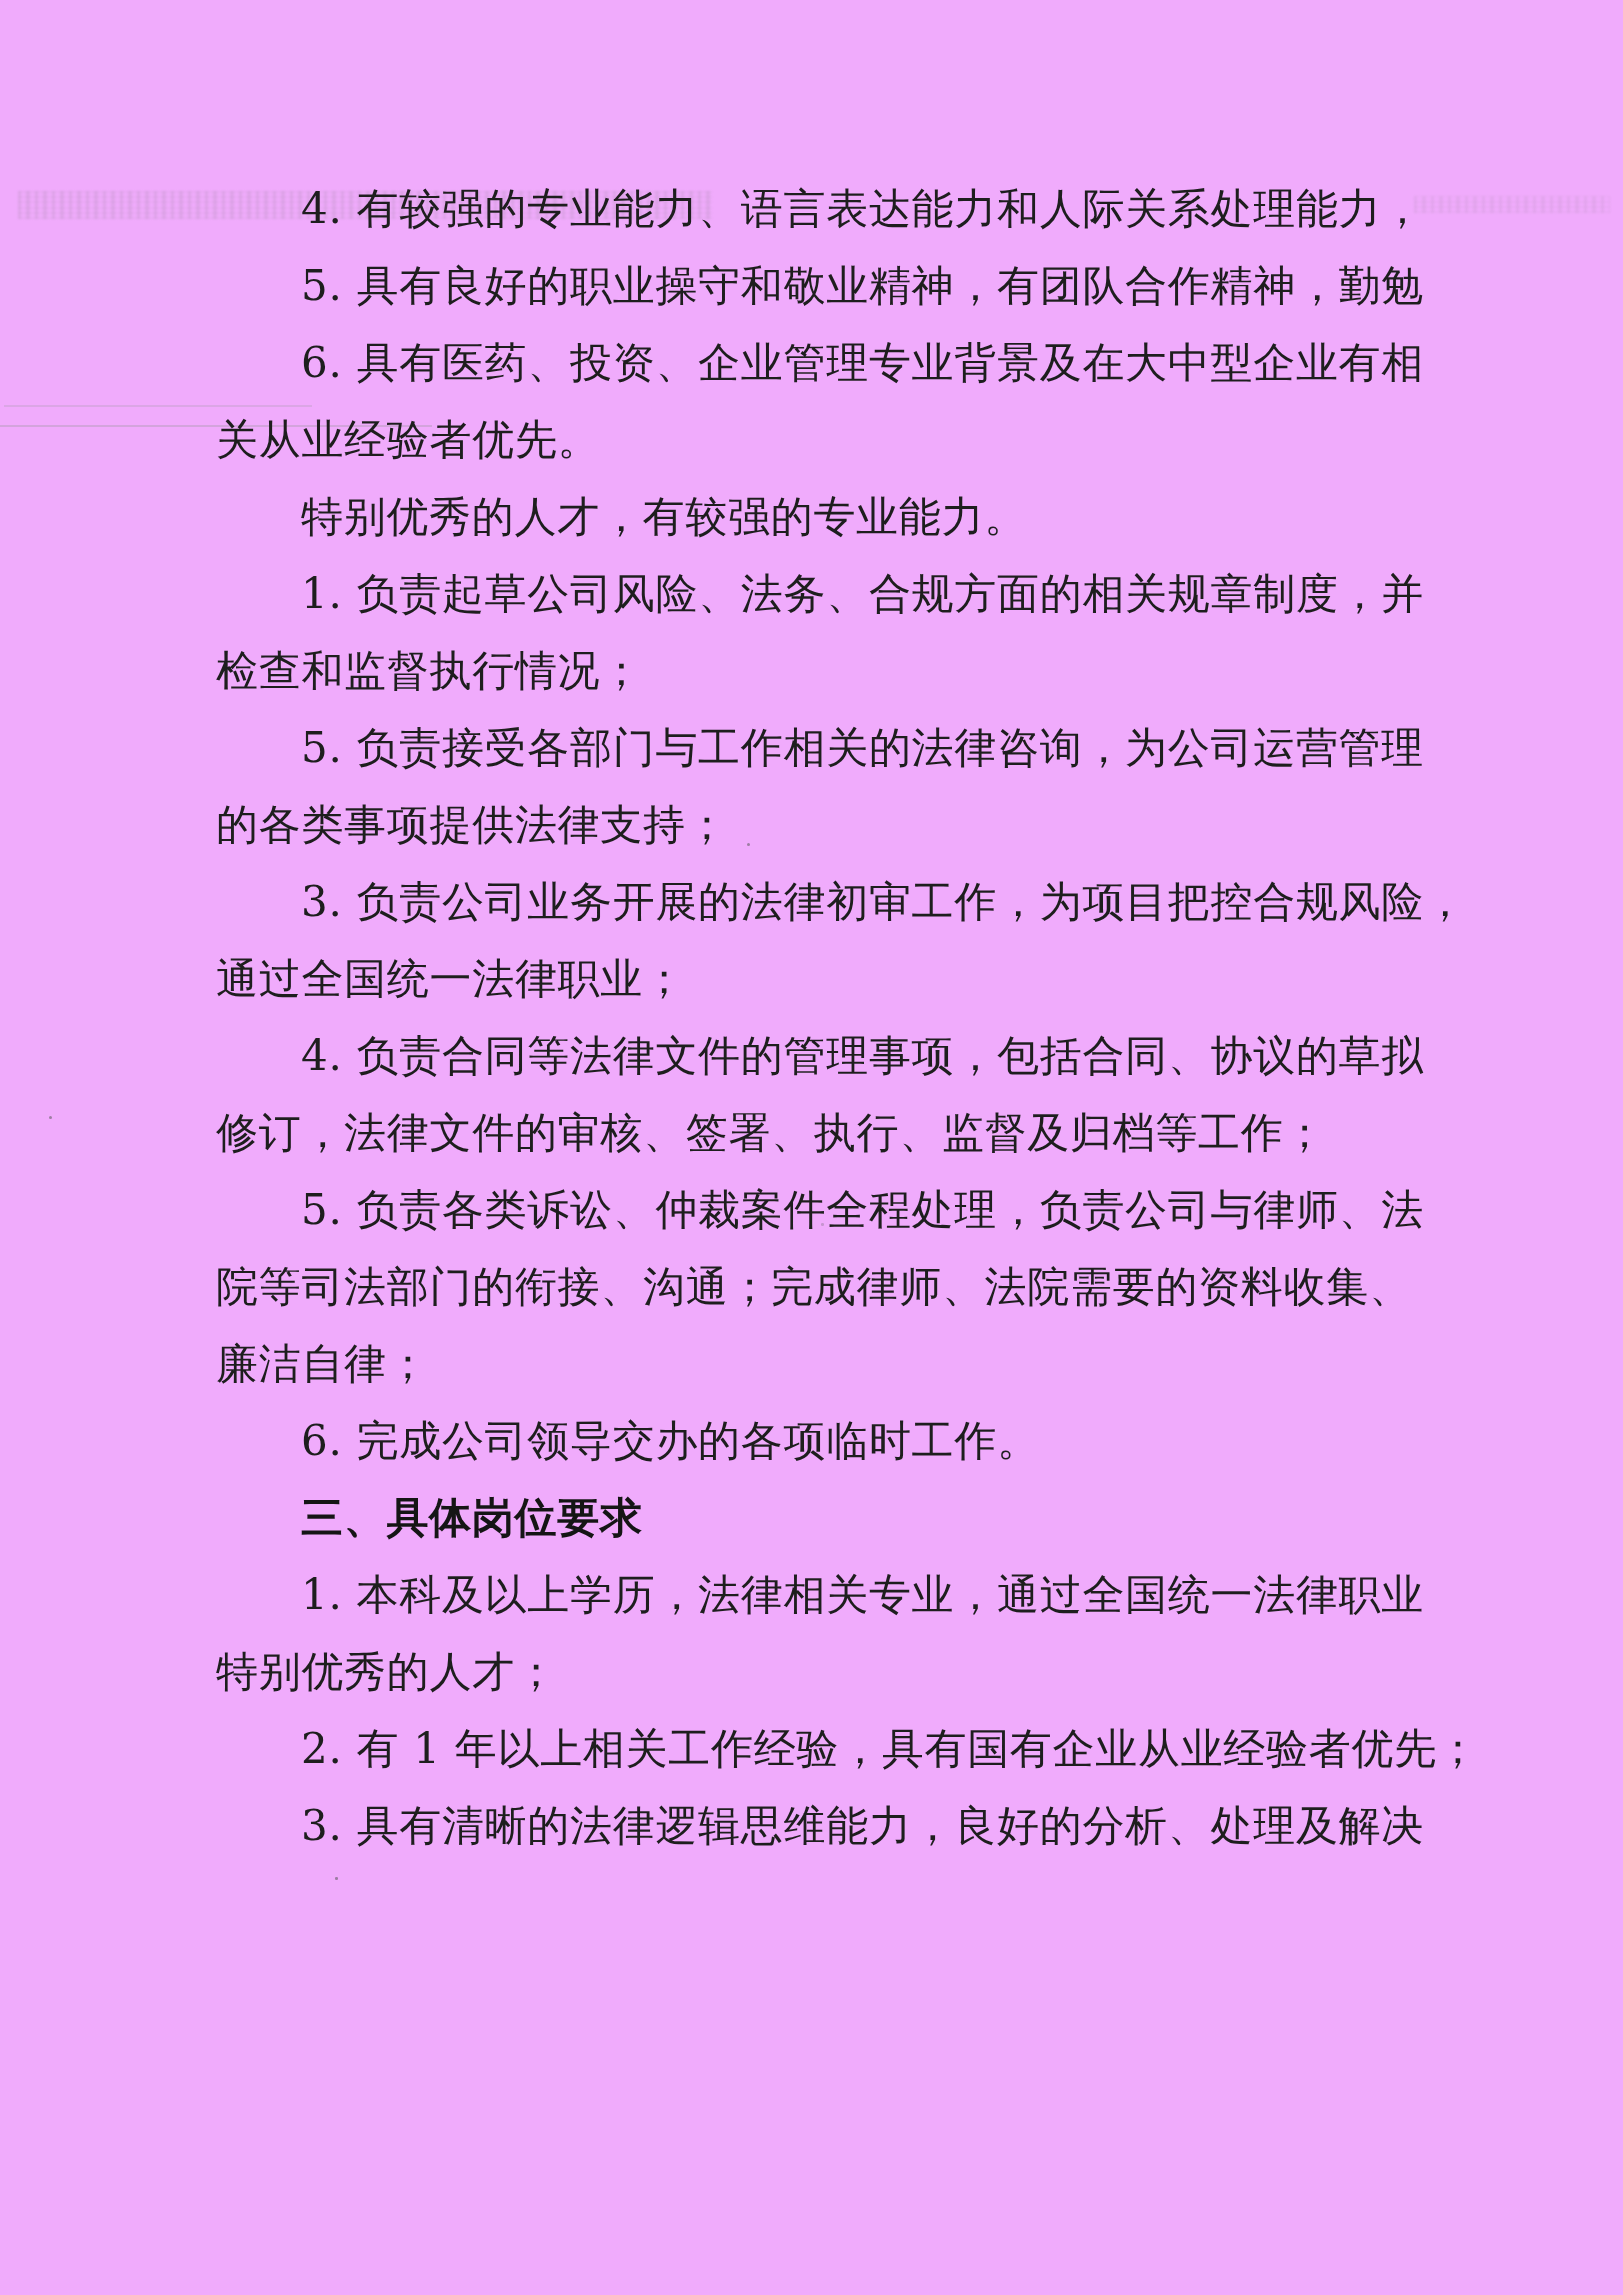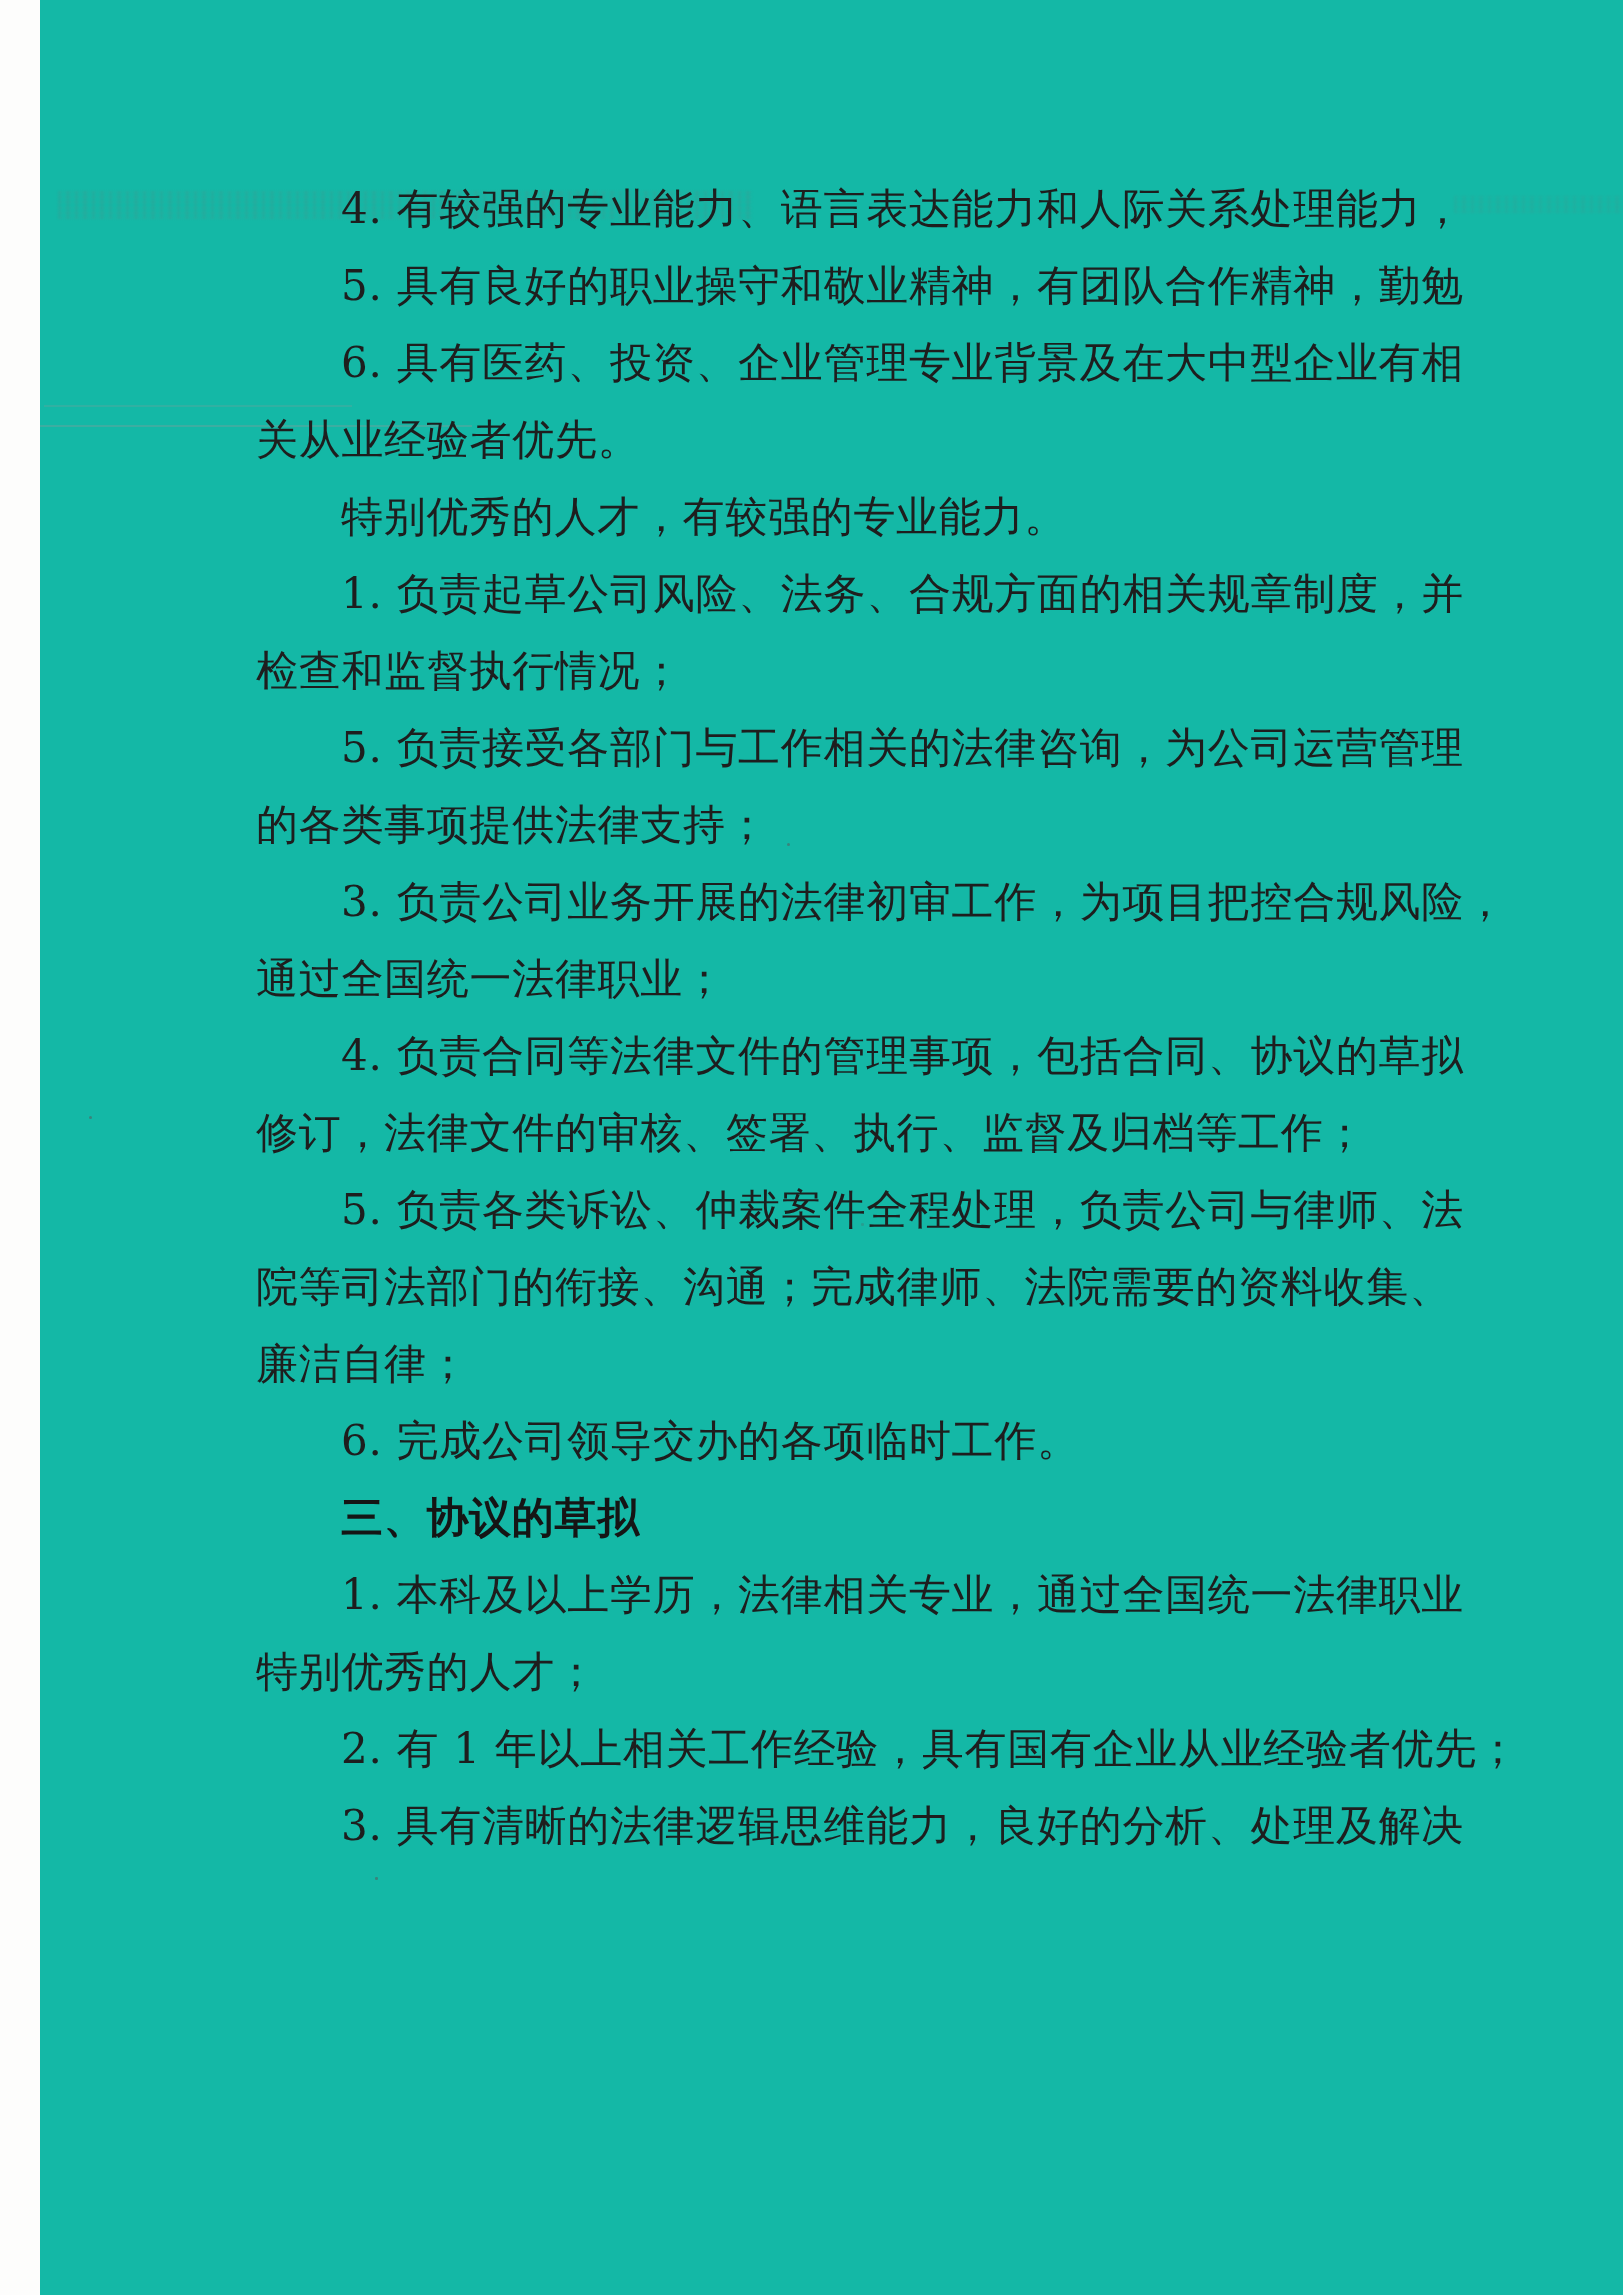--- a/index.html
+++ b/index.html
@@ -4,22 +4,21 @@
 <style>
   html,body{margin:0;padding:0;}
   body{
     width:1623px;height:2295px;
     background:#fdfdfc;
     font-family:"DejaVu Serif","Liberation Serif",serif;
     position:relative;overflow:hidden;
   }
   .page{
     position:absolute;inset:0;
-    background:#14b8a6;
-    margin-left:40px;
+    background:#f0abfc;
   }
   .textblock{
     position:absolute;
     left:216px;top:170px;width:1204px;
   }
   .line{
     height:77px;line-height:77px;
     font-size:42px;letter-spacing:0.7px;
     color:#1e1e1e;
     white-space:nowrap;
@@ -79,20 +78,20 @@
       <div class="line indent">5. 负责接受各部门与工作相关的法律咨询，为公司运营管理</div>
       <div class="line">的各类事项提供法律支持；</div>
       <div class="line indent">3. 负责公司业务开展的法律初审工作，为项目把控合规风险，</div>
       <div class="line">通过全国统一法律职业；</div>
       <div class="line indent">4. 负责合同等法律文件的管理事项，包括合同、协议的草拟</div>
       <div class="line">修订，法律文件的审核、签署、执行、监督及归档等工作；</div>
       <div class="line indent">5. 负责各类诉讼、仲裁案件全程处理，负责公司与律师、法</div>
       <div class="line">院等司法部门的衔接、沟通；完成律师、法院需要的资料收集、</div>
       <div class="line">廉洁自律；</div>
       <div class="line indent">6. 完成公司领导交办的各项临时工作。</div>
-      <div class="line indent bold">三、协议的草拟</div>
+      <div class="line indent bold">三、具体岗位要求</div>
       <div class="line indent">1. 本科及以上学历，法律相关专业，通过全国统一法律职业</div>
       <div class="line">特别优秀的人才；</div>
       <div class="line indent">2. 有 1 年以上相关工作经验，具有国有企业从业经验者优先；</div>
       <div class="line indent">3. 具有清晰的法律逻辑思维能力，良好的分析、处理及解决</div>
     </div>
 </div>
 
 
 </body></html>

